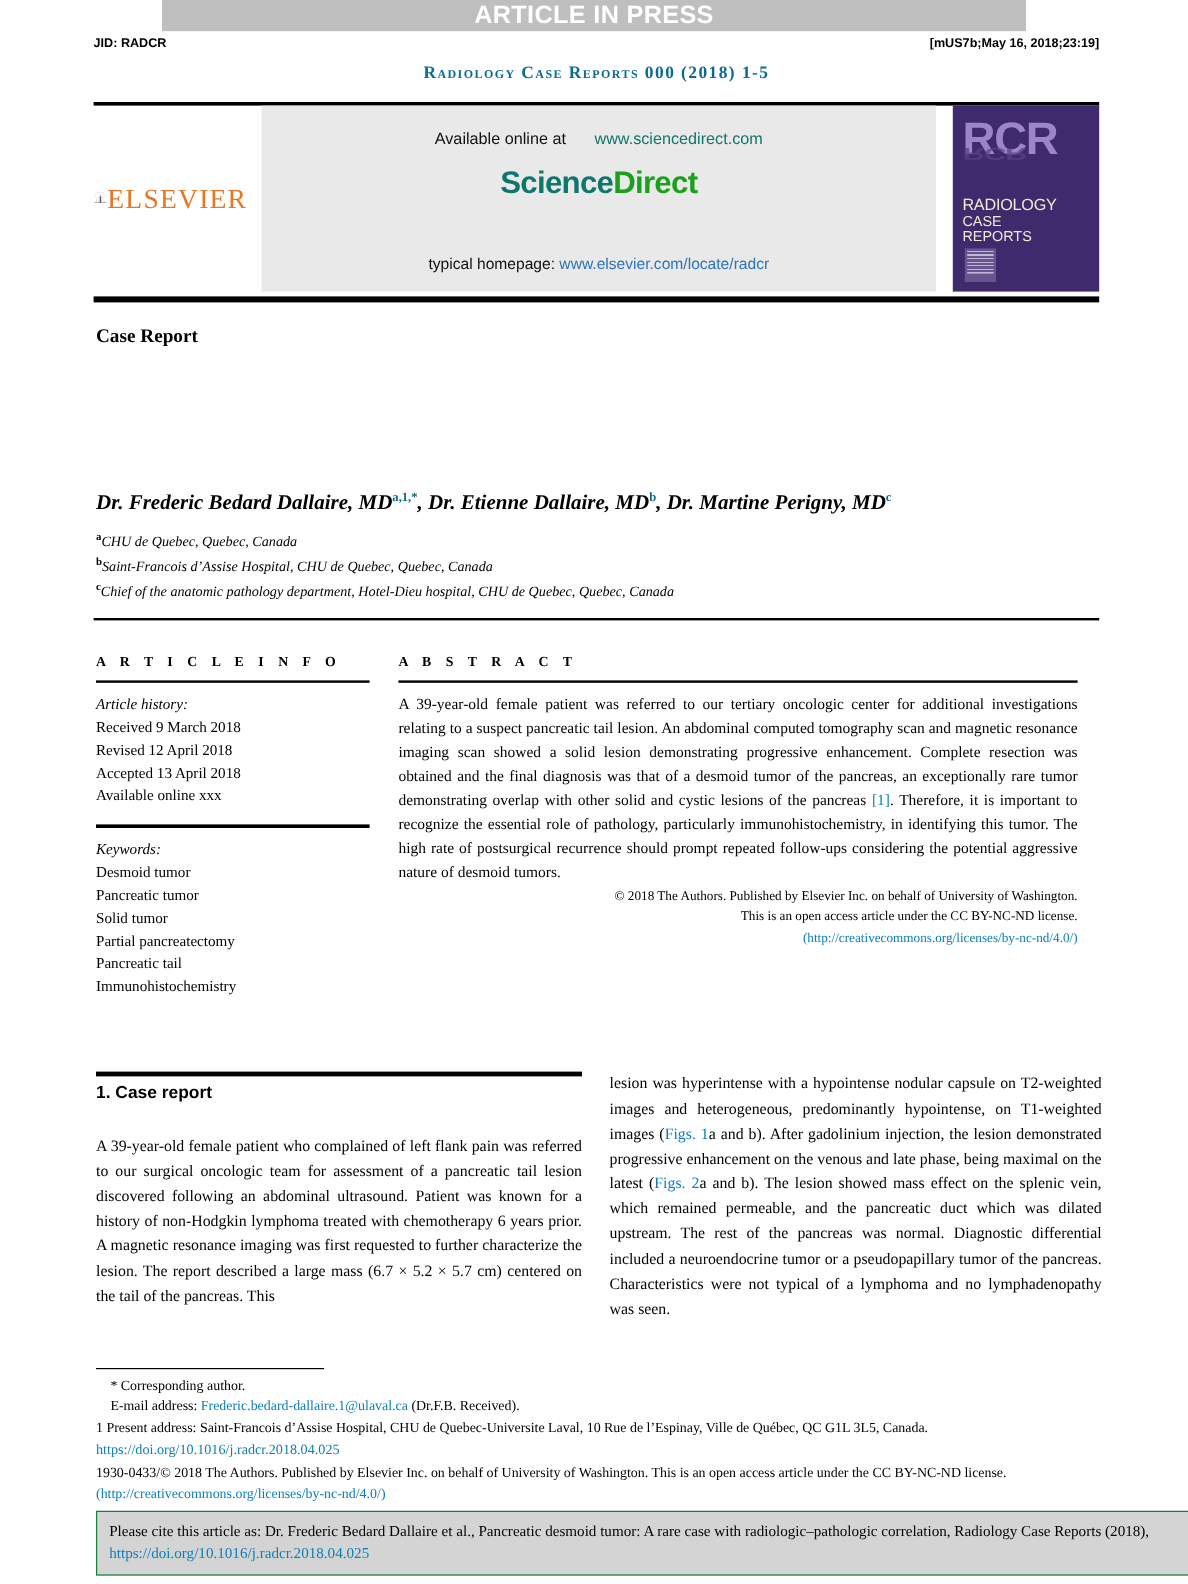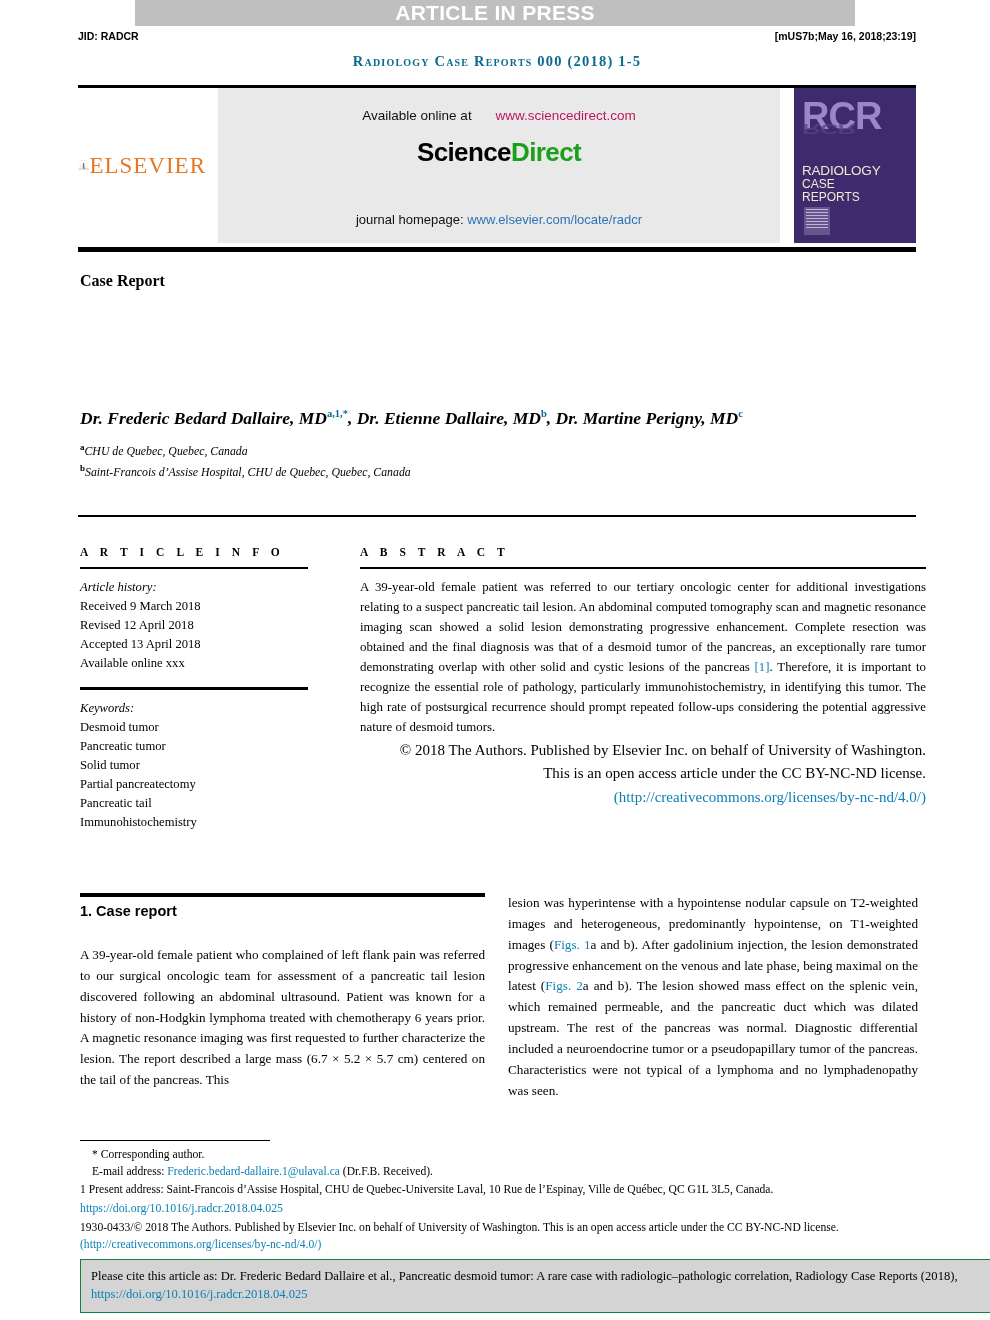--- a/index.html
+++ b/index.html
@@ -110,29 +110,29 @@
     flex-direction: column;
     align-items: center;
     box-sizing: border-box;
   }
   .sd-avail {
     margin-top: 20px;
     font-family: "Liberation Sans", sans-serif;
     font-size: 13.5px;
     color: #111;
   }
-  .sd-avail a { color: #be185d; text-decoration: none; margin-left: 20px; }
+  .sd-avail a { color: #0f766e; text-decoration: none; margin-left: 20px; }
   .sd-wordmark {
     margin-top: 14px;
     font-family: "Liberation Sans", sans-serif;
     font-weight: bold;
     font-size: 26px;
     letter-spacing: -0.6px;
   }
-  .sd-science { color: #000000; }
+  .sd-science { color: #0f766e; }
   .sd-direct { color: #1aa01a; }
   .sd-home {
     position: absolute;
     bottom: 16px;
     width: 100%;
     text-align: center;
     font-family: "Liberation Sans", sans-serif;
     font-size: 13px;
     color: #111;
   }
@@ -249,21 +249,21 @@
     font-size: 11.5px;
     letter-spacing: 4.6px;
   }
   .info-col {
     position: absolute;
     top: 546px; left: 80px;
     width: 248px;
   }
   .abs-col {
     position: absolute;
-    top: 546px; left: 360px;
+    top: 546px; left: 332px;
     width: 566px;
   }
   .info-rule {
     height: 1.5px; background: #000;
     margin: 9px 0 9px 0;
     width: 228px;
   }
   .abs-rule {
     height: 1.5px; background: #000;
     margin: 9px 0 8px 0;
@@ -282,21 +282,21 @@
   }
   .abs-text {
     font-family: "Liberation Serif", serif;
     font-size: 12.9px;
     line-height: 1.56;
     text-align: justify;
   }
   .abs-text a { color: #0b7fb5; text-decoration: none; }
   .copy-line {
     font-family: "Liberation Serif", serif;
-    font-size: 15px;
+    font-size: 11px;
     line-height: 1.5;
     text-align: right;
     margin-top: 1px;
   }
   .copy-line a { color: #0b7fb5; text-decoration: none; }
 
   
   .body-rule {
     position: absolute;
     left: 80px; top: 893px;
@@ -418,21 +418,21 @@
     </div>
 
     <div class="sd-box">
       <div class="sd-avail">
         <span>Available online at </span><a href="#">www.sciencedirect.com</a>
       </div>
       <div class="sd-wordmark">
         <span class="sd-science">Science</span><span class="sd-direct">Direct</span>
       </div>
       <div class="sd-home">
-        <span>journal homepage: </span><a href="#">www.elsevier.com/locate/radcr</a>
+        <span>typical homepage: </span><a href="#">www.elsevier.com/locate/radcr</a>
       </div>
     </div>
 
     <div class="rcr-cover">
       <div class="rcr-big">RCR</div>
       <div class="rcr-reflect">RCR</div>
       <div class="rcr-lines">
         <div class="rcr-l1">RADIOLOGY</div>
         <div class="rcr-l2">CASE</div>
         <div class="rcr-l3">REPORTS</div>
@@ -442,20 +442,21 @@
   </div>
 
   <div class="rule-heavy" style="top:247px;"></div>
 
   <div class="case-report-label">Case Report</div>
 
   <div class="authors">Dr. Frederic Bedard Dallaire, MD<sup>a,1,*</sup>, Dr. Etienne Dallaire, MD<sup>b</sup>, Dr. Martine Perigny, MD<sup>c</sup></div>
   <div class="affils">
       <div><sup>a</sup>CHU de Quebec, Quebec, Canada</div>
       <div><sup>b</sup>Saint-Francois d’Assise Hospital, CHU de Quebec, Quebec, Canada</div>
+      <div><sup>c</sup>Chief of the anatomic pathology department, Hotel-Dieu hospital, CHU de Quebec, Quebec, Canada</div>
     </div>
 
   <div class="rule-thin" style="top:515px;"></div>
 
   <div class="info-col">
     <div class="sec-head">A R T I C L E   I N F O</div>
     <div class="info-rule"></div>
     <div class="info-body">
       <div class="it">Article history:</div>
       <div>Received 9 March 2018</div>

